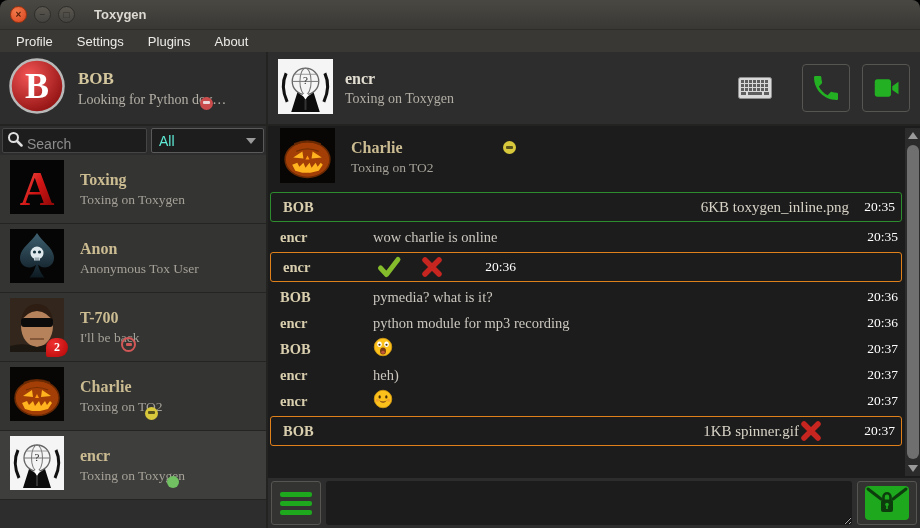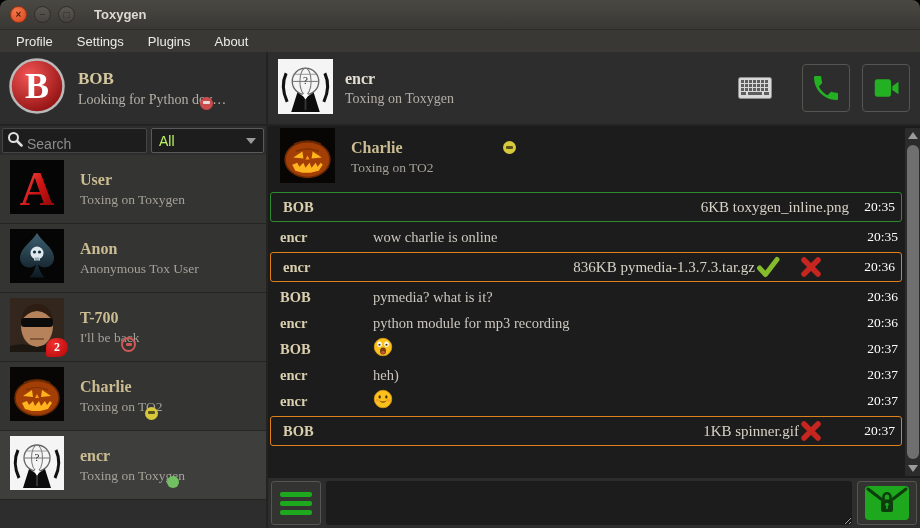--- a/index.html
+++ b/index.html
@@ -46,21 +46,21 @@
   .kbd-wrap { margin-right:18px; display:flex; align-items:center; }
   
   .body-row { display:flex; height:402px; }
   .sidebar { width:268px; background:#2d2d2d; border-right:2px solid #232321; display:flex; flex-direction:column; }
   .search-row { height:29px; display:flex; align-items:center; gap:4px; padding:2px 2px; }
   .search-box { flex:1; height:25px; background:#1d1d1d; border:1px solid #454545; border-radius:2px;
     display:flex; align-items:center; padding:0 4px; }
   .search-box input { background:transparent; border:none; outline:none; color:#cfcfcf; font-size:14px; width:100px; margin-left:4px;margin-top:7px; }
   .search-box input::placeholder { color:#8d8d8d; }
   .filter-dd { width:113px; height:25px; background:#1d1d1d; border:1px solid #5a5a5a; border-radius:2px;
-    display:flex; align-items:center; padding:0 7px; color:#bef264; font-size:14px; }
+    display:flex; align-items:center; padding:0 7px; color:#5eead4; font-size:14px; }
   .dd-arrow { margin-left:auto; width:0; height:0; border-left:5px solid transparent; border-right:5px solid transparent; border-top:6px solid #9a9a9a; }
   .contact { height:69px; display:flex; align-items:center; padding-left:10px; position:relative;
     background:#343432; border-bottom:1px solid #242422; }
   .contact.selected { background:#3e3e3c; }
   .c-info { margin-left:16px; }
   .c-name { font-family:"Liberation Serif",serif; font-weight:bold; font-size:16px; color:#cbbc92; }
   .c-status { font-family:"Liberation Serif",serif; font-size:13.5px; color:#a5a198; margin-top:3px; }
   .c-state { position:absolute; right:18px; top:17px; }
   .badge { position:absolute; left:46px; bottom:4px; background:radial-gradient(circle at 35% 30%,#f03030,#b20404);
     color:#fff; font-weight:bold; font-size:12px; font-family:"Liberation Serif",serif;
@@ -232,21 +232,21 @@
                   <linearGradient id="ga" x1="0" y1="0" x2="1" y2="1">
                     <stop offset="0" stop-color="#ff6a5a"></stop>
                     <stop offset="0.5" stop-color="#d01414"></stop>
                     <stop offset="1" stop-color="#7e0404"></stop>
                   </linearGradient>
                 </defs>
                 <rect width="54" height="54" fill="#050505"></rect>
                 <text x="27" y="45" text-anchor="middle" font-family="Liberation Serif,serif" font-weight="bold" font-size="48" fill="url(#ga)">A</text>
               </svg></span>
     <div class="c-info">
-              <div class="c-name">User</div>
+              <div class="c-name">Toxing</div>
     <div class="c-status">Toxing on Toxygen</div>
             </div>
           </div>
           <div class="contact">
             <span class="avatar"><svg width="54" height="54" viewBox="0 0 54 54">
                 <defs>
                   <linearGradient id="gan" x1="0" y1="0" x2="0" y2="1">
                     <stop offset="0" stop-color="#3e6070"></stop>
                     <stop offset="1" stop-color="#0d1a22"></stop>
                   </linearGradient>
@@ -350,21 +350,20 @@
               <span class="text">6KB toxygen_inline.png</span>
               <span class="time">20:35</span>
             </div>
             <div class="msg">
               <span class="sender">encr</span>
               <span class="text">wow charlie is online</span>
               <span class="time">20:35</span>
             </div>
             <div class="msg file border-orange">
               <span class="sender">encr</span>
-              <span class="text">836KB pymedia-1.3.7.3.tar.gz</span>
               <span class="actions">
                 <span class="action">
                   <svg width="26" height="24" viewBox="0 0 24 24">
                     <path d="M3.5 13 L9.5 19.5 L21 4.5" stroke="#84bc2c" stroke-width="5" fill="none" stroke-linecap="round" stroke-linejoin="round"></path>
                   </svg>
                 </span>
                 <span class="action">
                   <svg width="24" height="24" viewBox="0 0 24 24">
                     <path d="M5 5 L19 19 M19 5 L5 19" stroke="#c7251f" stroke-width="5.5" stroke-linecap="round"></path>
                   </svg>

